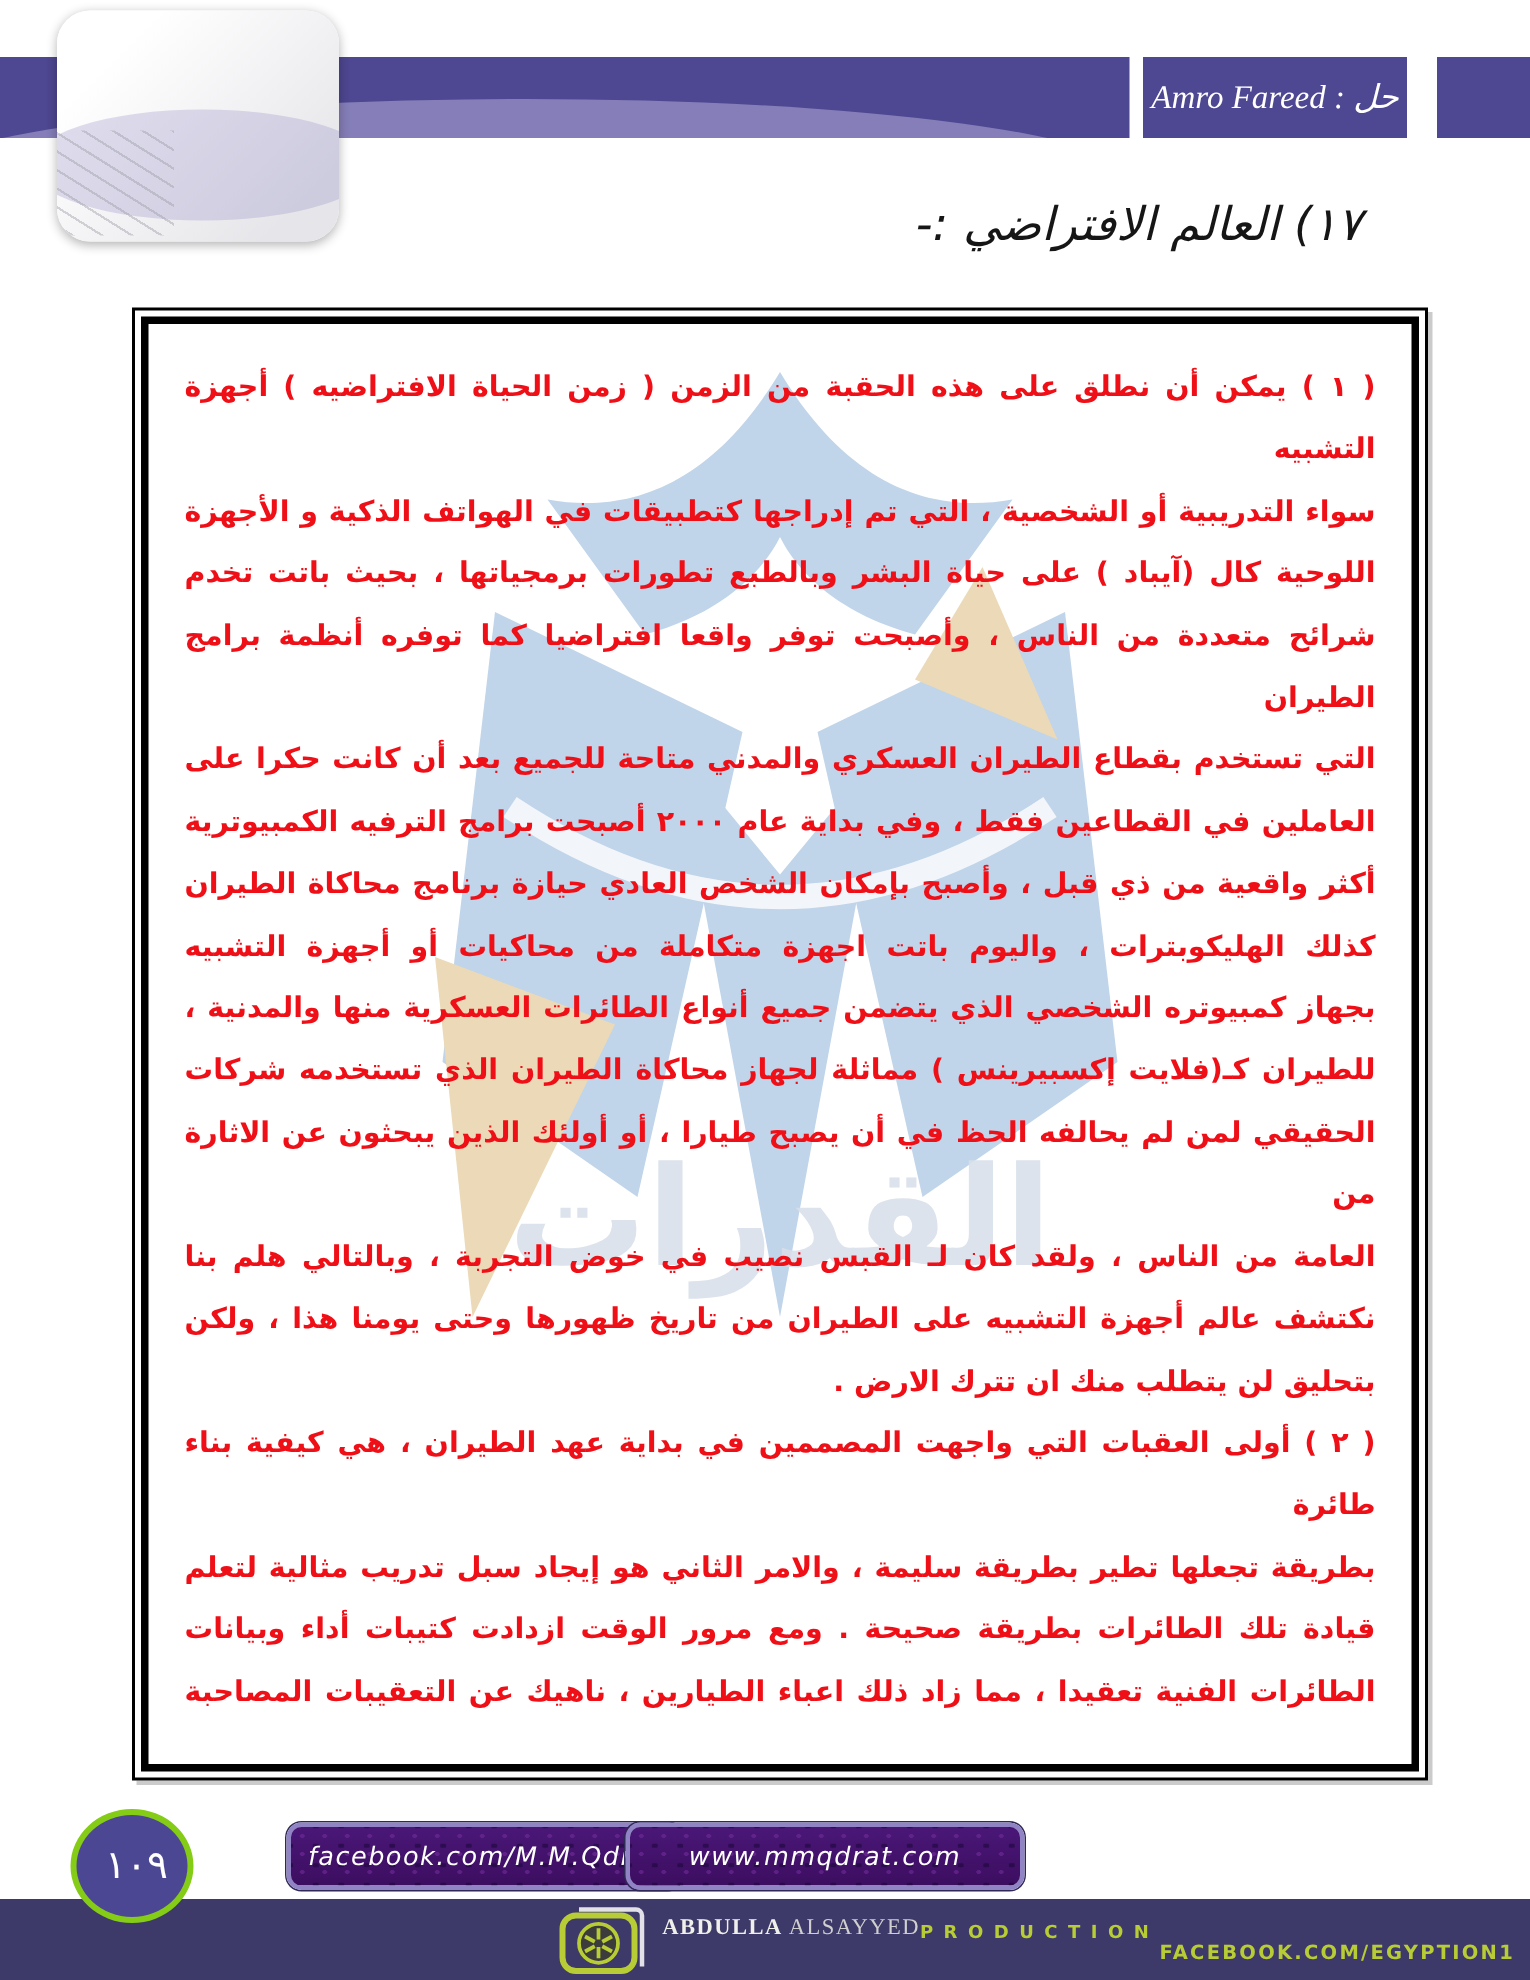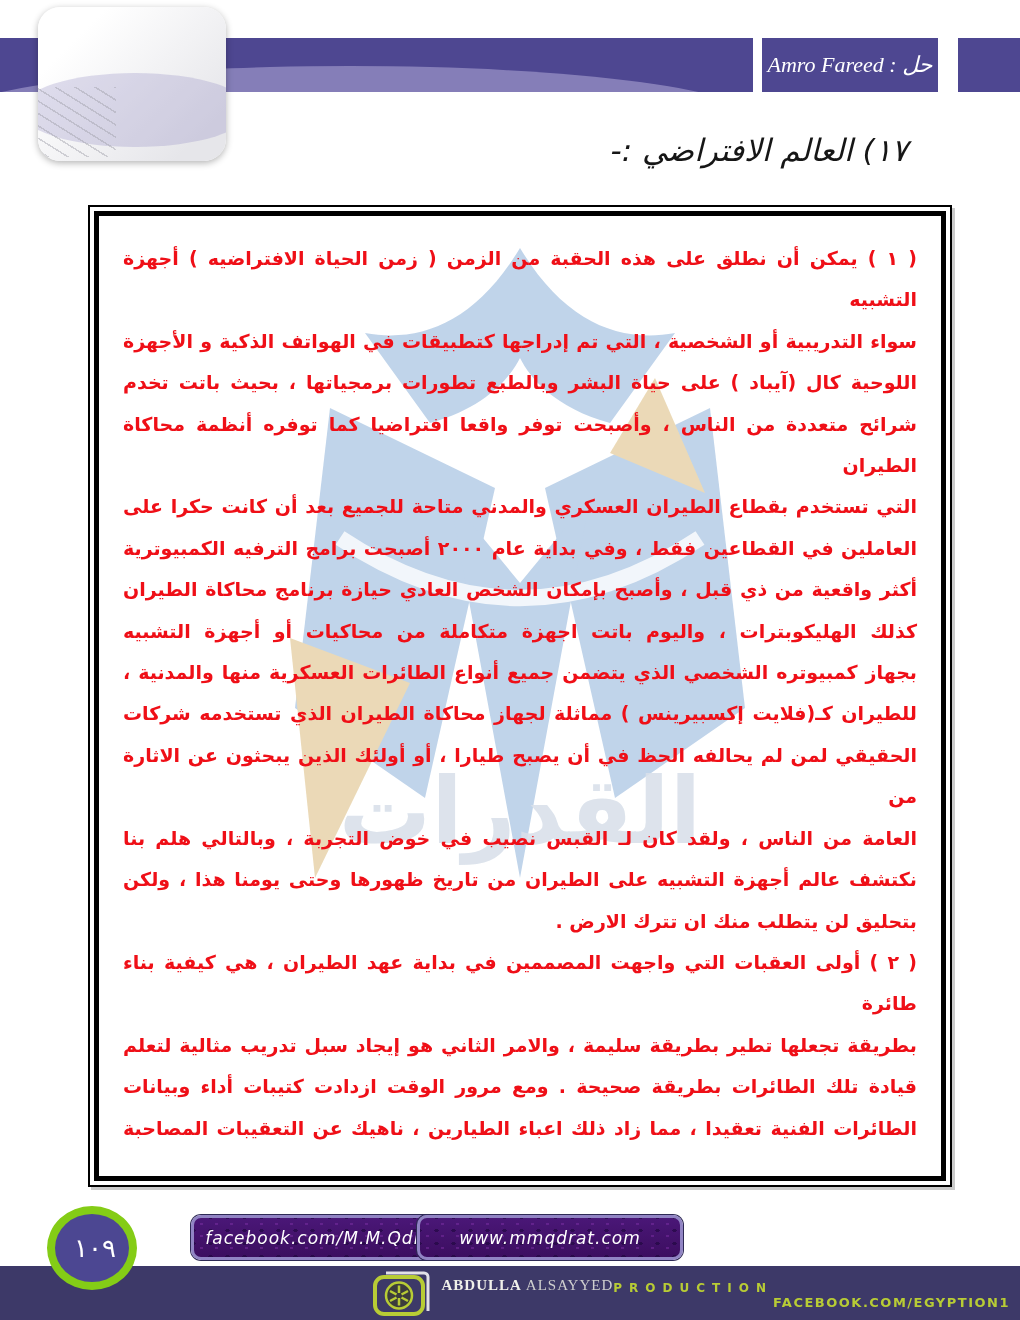--- a/index.html
+++ b/index.html
@@ -35,21 +35,21 @@
     box-shadow:3px 3px 0 rgba(140,140,140,.45);}
   .textbox-inner{border:5px solid #000;width:100%;height:100%;box-sizing:border-box;
     position:relative;overflow:hidden;background:#fff;}
   .watermark{position:absolute;left:50%;top:22px;transform:translateX(-50%);opacity:.95;}
   .lines{position:relative;padding:6px 24px 0 24px;direction:rtl;margin-top:16px;}
   .line{font-size:19px;font-weight:bold;color:var(--red-text,#ef0f17);line-height:41.4px;
     text-align:justify;text-align-last:justify;}
   .line.end{text-align-last:right;}
   
   .page-circle{position:absolute;left:47px;top:1206px;width:68px;height:68px;border-radius:50%;
-    background:var(--circle,#4c4792);border:8px solid #84cc16;z-index:5;
+    background:var(--circle,#4c4792);border:4px solid #84cc16;z-index:5;
     display:flex;align-items:center;justify-content:center;
     color:#fff;font-size:26px;letter-spacing:6px;padding-left:6px;box-sizing:content-box;}
   .pill{position:absolute;top:1215px;height:45px;border-radius:10px;box-sizing:border-box;
     border:3px solid var(--pill-border,#9184c4);box-shadow:0 0 0 1px #2e2a55;
     background:
       radial-gradient(rgba(130,50,170,.45) 15%,transparent 16%) 0 0/15px 12px,
       radial-gradient(rgba(25,5,55,.55) 17%,transparent 18%) 8px 6px/17px 13px,
       linear-gradient(var(--pill,#4a1777),#3c0e60);
     display:flex;align-items:center;justify-content:center;z-index:4;
     color:#fff;font-style:italic;font-size:17px;letter-spacing:1px;cursor:pointer;}
@@ -100,21 +100,21 @@
           <path d="M395,140 L445,255 L350,215 Z"></path>
         </g>
         <path d="M80,300 C200,380 320,380 440,300" stroke="#ffffff" stroke-width="16" fill="none" opacity="0.8"></path>
         <text x="260" y="605" text-anchor="middle" font-size="92" font-weight="bold" fill="#d7dfe9" opacity="0.9">القدرات</text>
       </svg>
 
       <div class="lines">
           <div class="line">( ١ ) يمكن أن نطلق على هذه الحقبة من الزمن ( زمن الحياة الافتراضيه ) أجهزة التشبيه</div>
           <div class="line">سواء التدريبية أو الشخصية ، التي تم إدراجها كتطبيقات في الهواتف الذكية و الأجهزة</div>
           <div class="line">اللوحية كال (آيباد ) على حياة البشر وبالطبع تطورات برمجياتها ، بحيث باتت تخدم</div>
-          <div class="line">شرائح متعددة من الناس ، وأصبحت توفر واقعا افتراضيا كما توفره أنظمة محاكاة الطيران</div>
+          <div class="line">شرائح متعددة من الناس ، وأصبحت توفر واقعا افتراضيا كما توفره أنظمة برامج الطيران</div>
           <div class="line">التي تستخدم بقطاع الطيران العسكري والمدني متاحة للجميع بعد أن كانت حكرا على</div>
           <div class="line">العاملين في القطاعين فقط ، وفي بداية عام ٢٠٠٠ أصبحت برامج الترفيه الكمبيوترية</div>
           <div class="line">أكثر واقعية من ذي قبل ، وأصبح بإمكان الشخص العادي حيازة برنامج محاكاة الطيران</div>
           <div class="line">كذلك الهليكوبترات ، واليوم باتت اجهزة متكاملة من محاكيات أو أجهزة التشبيه</div>
           <div class="line">بجهاز كمبيوتره الشخصي الذي يتضمن جميع أنواع الطائرات العسكرية منها والمدنية ،</div>
           <div class="line">للطيران كـ(فلايت إكسبيرينس ) مماثلة لجهاز محاكاة الطيران الذي تستخدمه شركات</div>
           <div class="line">الحقيقي لمن لم يحالفه الحظ في أن يصبح طيارا ، أو أولئك الذين يبحثون عن الاثارة من</div>
           <div class="line">العامة من الناس ، ولقد كان لـ القبس نصيب في خوض التجربة ، وبالتالي هلم بنا</div>
           <div class="line">نكتشف عالم أجهزة التشبيه على الطيران من تاريخ ظهورها وحتى يومنا هذا ، ولكن</div>
           <div class="line end">بتحليق لن يتطلب منك ان تترك الارض .</div>

